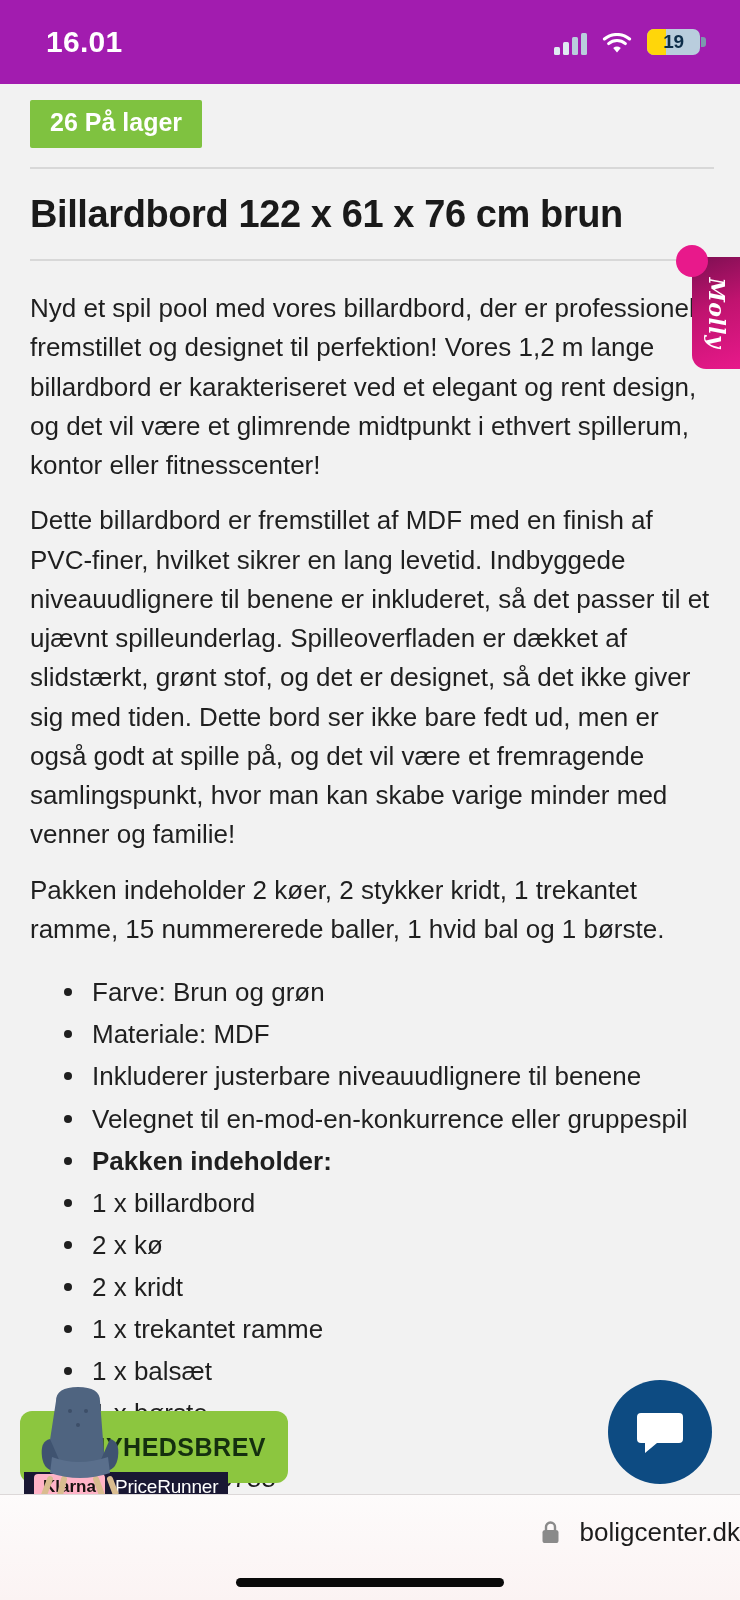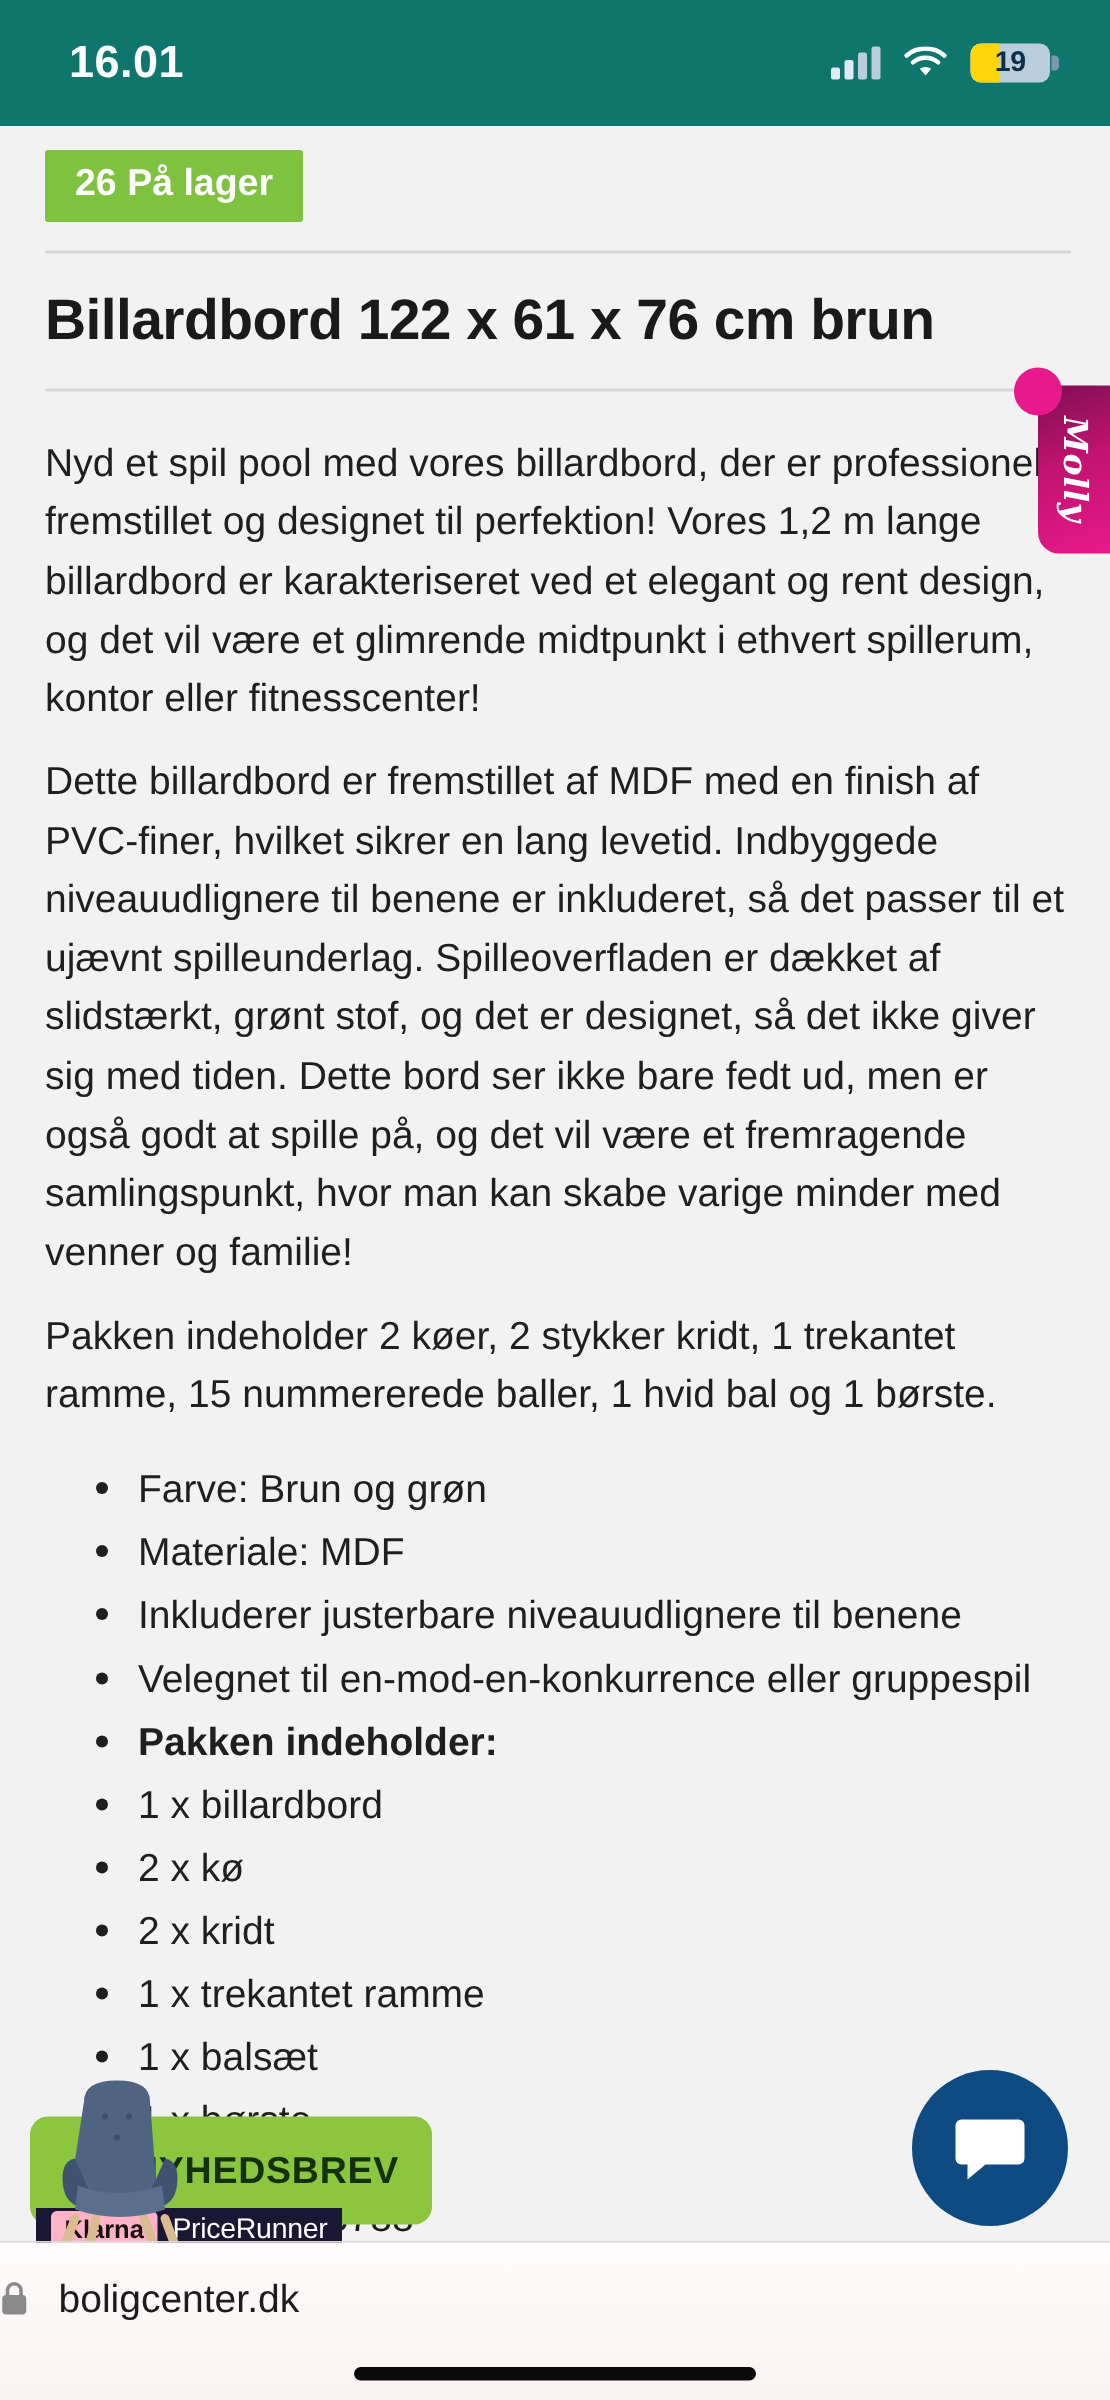--- a/index.html
+++ b/index.html
@@ -12,37 +12,37 @@
 
   body {
     font-family: "Liberation Sans", sans-serif;
     background: #f2f2f2;
     position: relative;
   }
 
   
   .status-bar {
     height: 84px;
-    background: #0f766e;
+    background: #a21caf;
     display: flex;
     align-items: center;
     justify-content: space-between;
     padding: 0 40px 0 46px;
     position: relative;
     z-index: 50;
   }
   .status-time {
     color: #ffffff;
     font-size: 30px;
     font-weight: 600;
     letter-spacing: 0.3px;
   }
   .status-icons {
     display: flex;
-    align-items: center;
+    align-items: flex-end;
     gap: 15px;
   }
   
   .cellular {
     display: flex;
     align-items: flex-end;
     gap: 3px;
     height: 22px;
   }
   .cellular i {
@@ -296,21 +296,21 @@
     bottom: 0;
     width: 740px;
     height: 106px;
     background: linear-gradient(180deg, #fdfbfb 0%, #fbf3f3 100%);
     border-top: 1px solid #dcd8d8;
     z-index: 60;
   }
   .url-row {
     display: flex;
     align-items: center;
-    justify-content: flex-start;
+    justify-content: flex-end;
     gap: 20px;
     padding-top: 22px;
   }
   .lock-icon { display: block; }
   .url-text {
     font-size: 26px;
     color: #1c1c1c;
   }
   .home-indicator {
     position: absolute;

